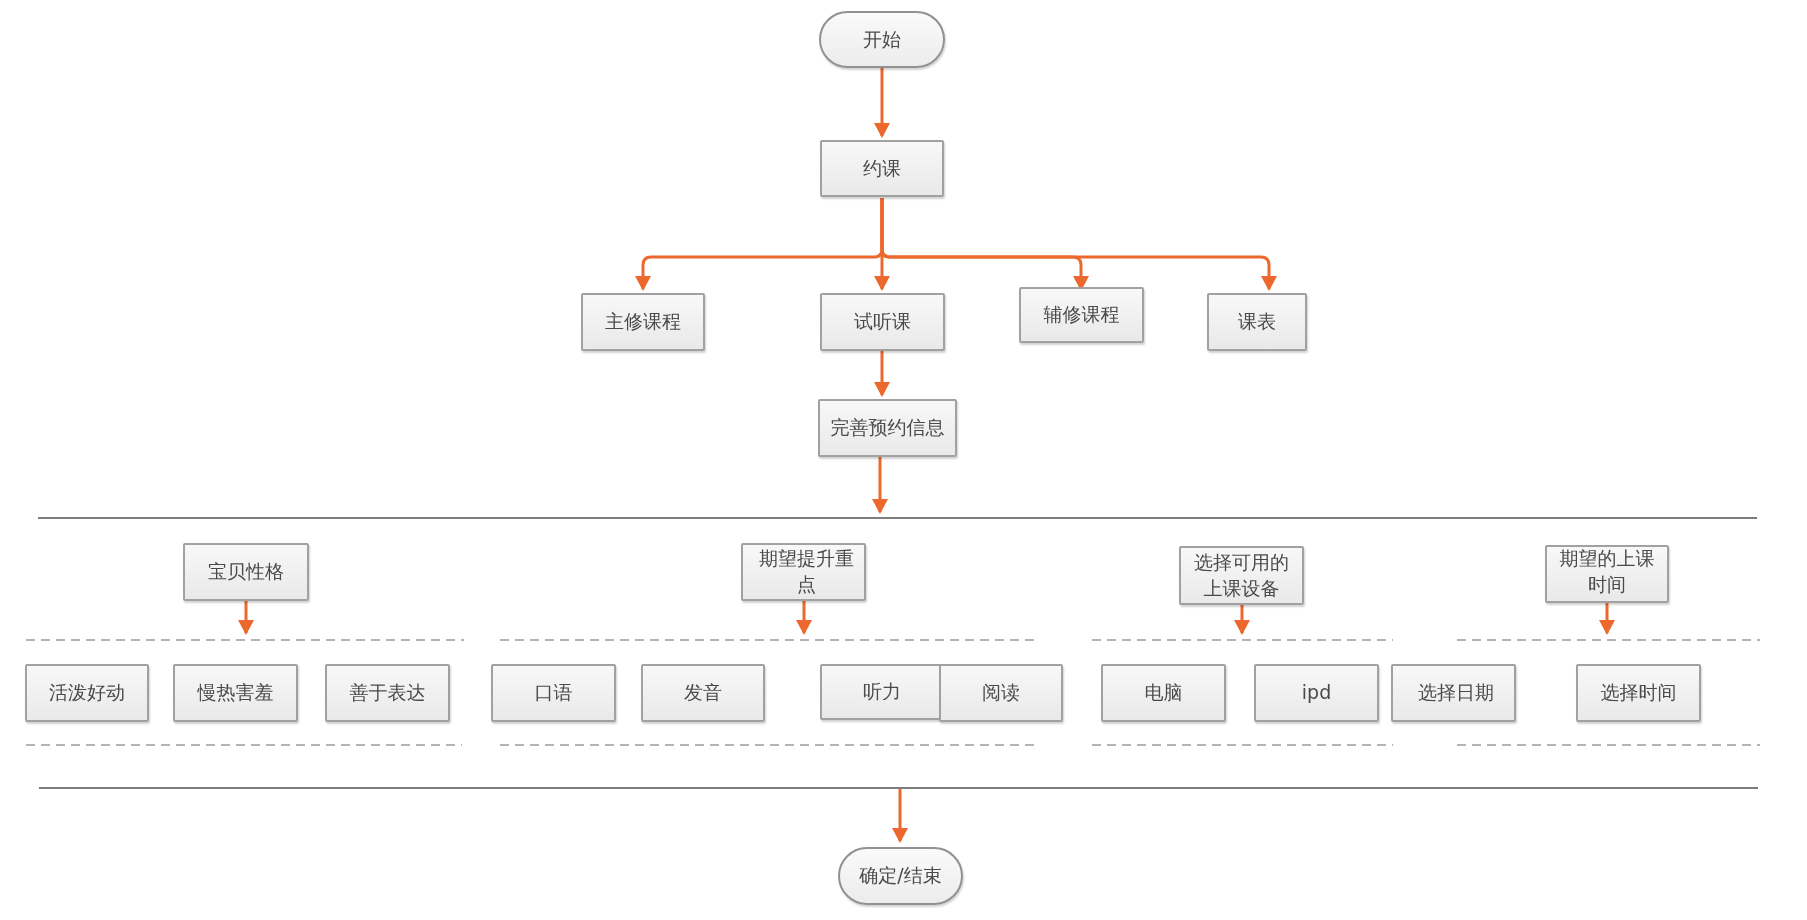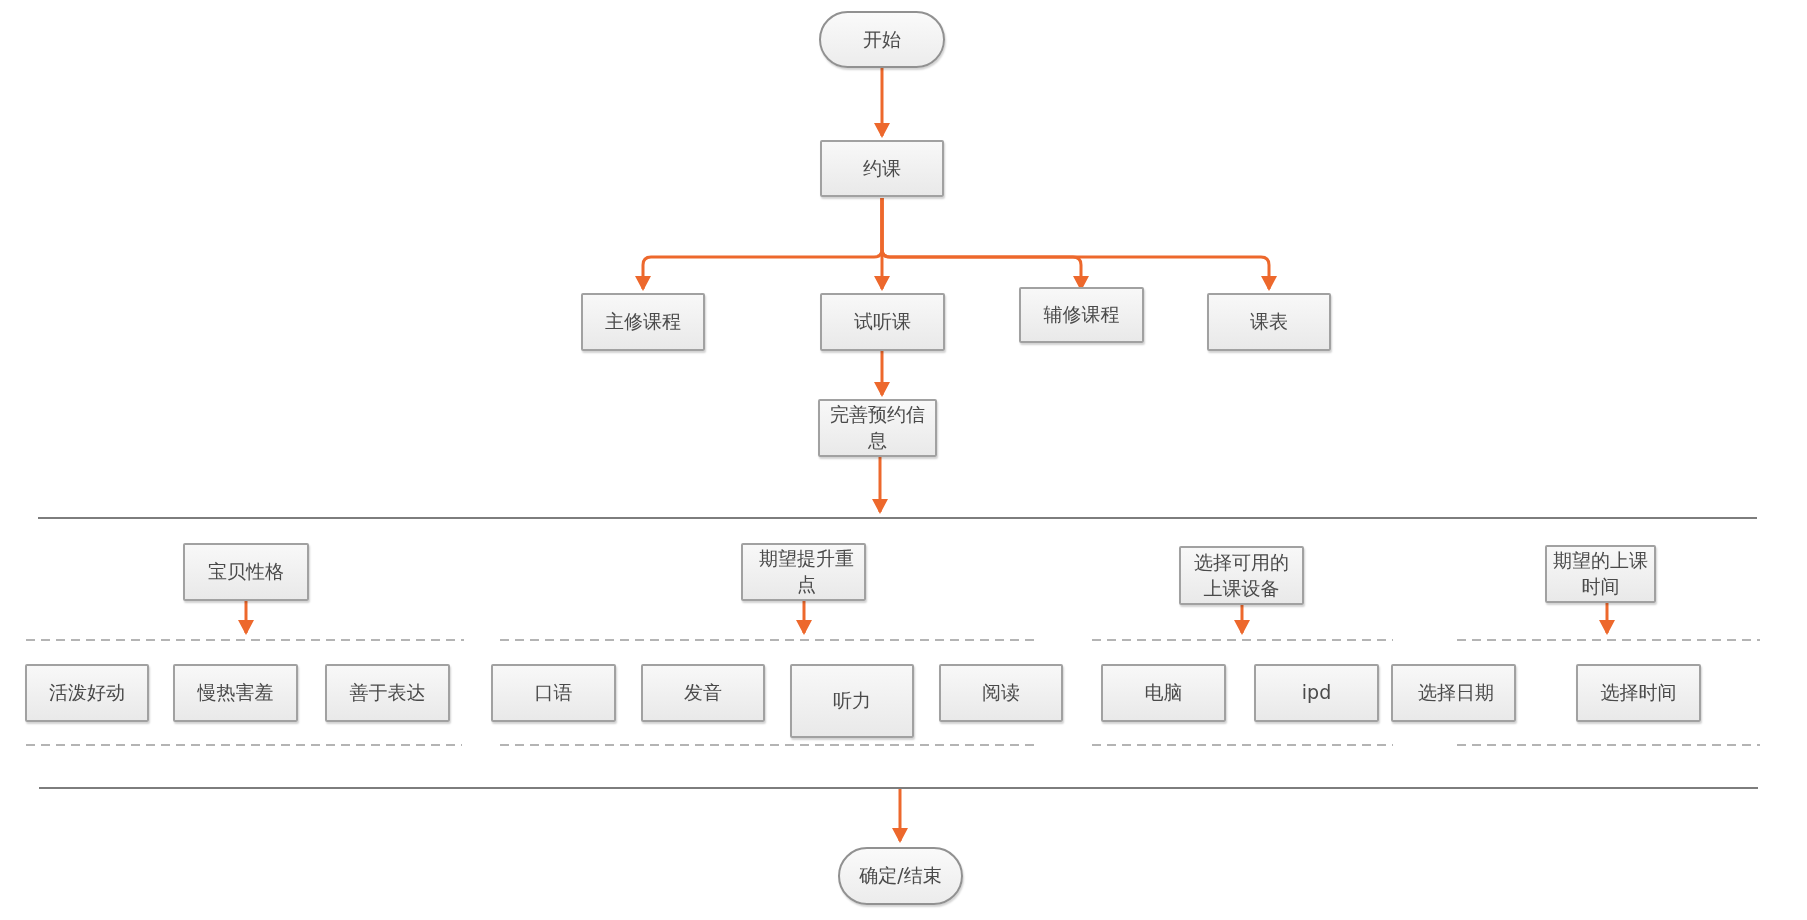--- a/index.html
+++ b/index.html
@@ -81,54 +81,54 @@
       </div>
       <div class="node" style="left: 581px; top: 293px; width: 124px; height: 58px;">
         <span class="lbl">主修课程</span>
       </div>
       <div class="node" style="left: 820px; top: 293px; width: 125px; height: 58px;">
         <span class="lbl">试听课</span>
       </div>
       <div class="node" style="left: 1019px; top: 287px; width: 125px; height: 56px; justify-content: center;">
         <span class="lbl">辅修课程</span>
       </div>
-      <div class="node" style="left: 1207px; top: 293px; width: 124px; height: 58px; justify-content: center;">
+      <div class="node" style="left: 1207px; top: 293px; width: 100px; height: 58px; justify-content: center;">
         <span class="lbl">课表</span>
       </div>
-      <div class="node" style="left: 818px; top: 399px; width: 119px; height: 58px;">
+      <div class="node" style="left: 818px; top: 399px; width: 139px; height: 58px;">
         <span class="lbl">完善预约信息</span>
       </div>
       <div class="node" style="left: 183px; top: 543px; width: 126px; height: 58px;">
         <span class="lbl">宝贝性格</span>
       </div>
       <div class="node" style="left: 741px; top: 543px; width: 125px; height: 58px; padding-left: 12px;">
         <span class="lbl">期望提升重点</span>
       </div>
       <div class="node" style="left: 1179px; top: 546px; width: 125px; height: 59px; justify-content: flex-end;">
         <span class="lbl">选择可用的上课设备</span>
       </div>
-      <div class="node" style="left: 1545px; top: 545px; width: 111px; height: 58px;">
+      <div class="node" style="left: 1545px; top: 545px; width: 124px; height: 58px; font-family: Liberation Mono, monospace;">
         <span class="lbl">期望的上课时间</span>
       </div>
       <div class="node" style="left: 25px; top: 664px; width: 124px; height: 58px;">
         <span class="lbl">活泼好动</span>
       </div>
       <div class="node" style="left: 173px; top: 664px; width: 125px; height: 58px;">
         <span class="lbl">慢热害羞</span>
       </div>
       <div class="node" style="left: 325px; top: 664px; width: 125px; height: 58px;">
         <span class="lbl">善于表达</span>
       </div>
       <div class="node" style="left: 491px; top: 664px; width: 125px; height: 58px;">
         <span class="lbl">口语</span>
       </div>
       <div class="node" style="left: 641px; top: 664px; width: 124px; height: 58px;">
         <span class="lbl">发音</span>
       </div>
-      <div class="node" style="left: 790px; top: 664px; width: 124px; height: 74px; align-items: center;">
+      <div class="node" style="left: 820px; top: 664px; width: 124px; height: 56px; align-items: center;">
         <span class="lbl">听力</span>
       </div>
       <div class="node" style="left: 939px; top: 664px; width: 124px; height: 58px;">
         <span class="lbl">阅读</span>
       </div>
       <div class="node" style="left: 1101px; top: 664px; width: 125px; height: 58px;">
         <span class="lbl">电脑</span>
       </div>
       <div class="node" style="left: 1254px; top: 664px; width: 125px; height: 58px;">
         <span class="lbl">ipd</span>

